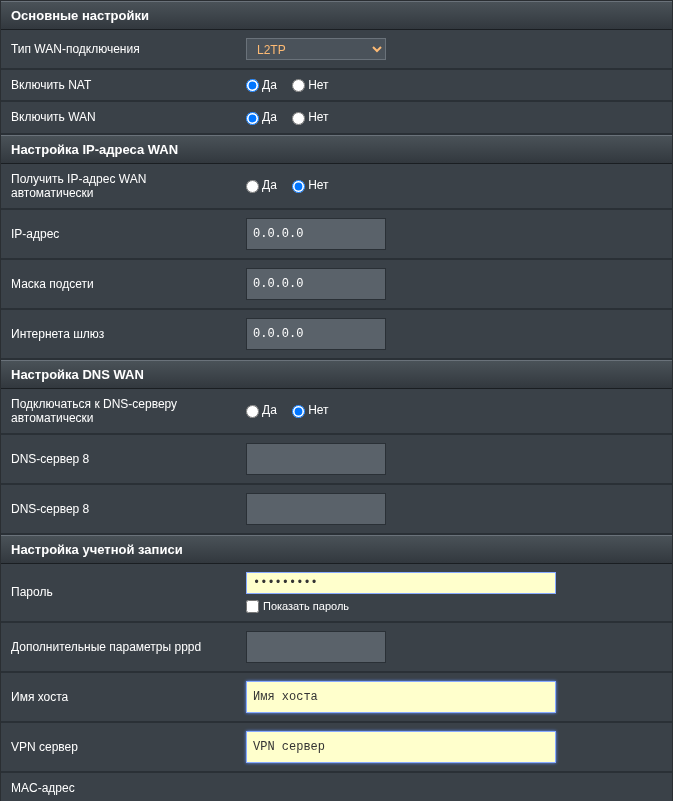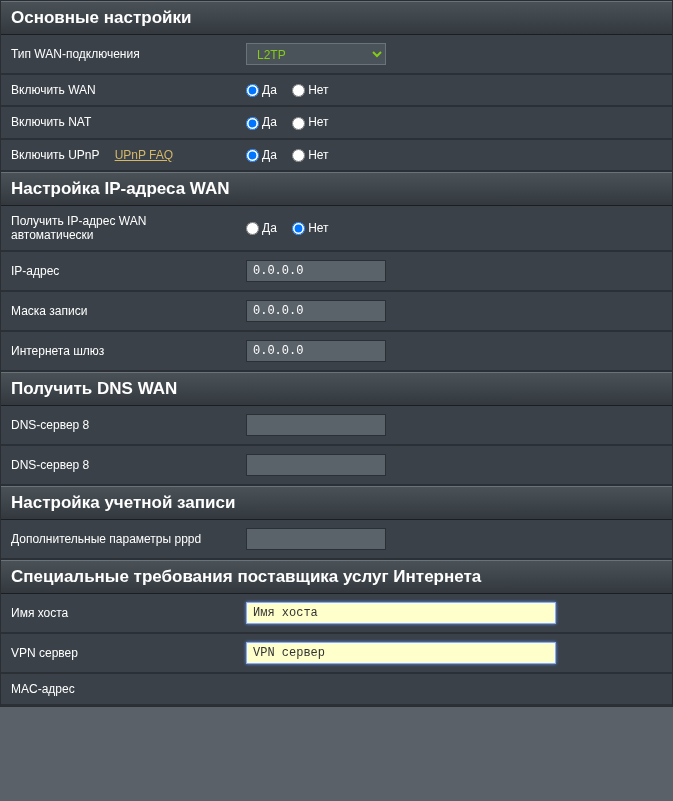--- a/index.html
+++ b/index.html
@@ -10,21 +10,21 @@
     color: #ffffff;
     width: 673px;
   }
   .panel {
     border: 1px solid #2a2e32;
   }
   .section-header {
     background: linear-gradient(to bottom, #4a5258 0%, #32383e 100%);
     color: #ffffff;
     font-weight: bold;
-    font-size: 17px;
+    font-size: 13px;
     padding: 6px 10px;
     border-top: 1px solid #6a727a;
     border-bottom: 1px solid #1a1e22;
   }
   table {
     width: 100%;
     border-collapse: collapse;
   }
   tr {
     background: #3a4148;
@@ -37,36 +37,36 @@
   td.label-cell {
     width: 235px;
     color: #ffffff;
     font-size: 12px;
   }
   td.value-cell {
     color: #ffffff;
   }
   select {
     background: #4a525a;
-    color: #84cc16;
+    color: #fdba74;
     border: 1px solid #6a727a;
     padding: 3px 6px;
     font-size: 12px;
     width: 140px;
     height: 22px;
   }
   input[type="text"] {
     background: #5a626a;
     border: 1px solid #2a3036;
     color: #ffffff;
     font-family: "Courier New", monospace;
     font-size: 12px;
     padding: 3px 6px;
     width: 140px;
-    height: 22px;
+    height: 32px;
   }
   input[type="text"].wide {
     width: 310px;
   }
   input[type="text"].highlight {
     background: #ffffcc;
     color: #333;
     border: 1px solid #88aaff;
     box-shadow: 0 0 3px #6090ff;
   }
@@ -119,104 +119,109 @@
     <tbody>
         <tr>
       <td class="label-cell">Тип WAN-подключения</td>
       <td class="value-cell">
         <select>
           <option>L2TP</option>
         </select>
       </td>
     </tr>
     <tr>
+      <td class="label-cell">Включить NAT</td>
+      <td class="value-cell">
+        <span class="radio-group">
+          <label><input type="radio" name="ennat" checked="" style=""><span>Да</span></label>
+          <label><input type="radio" name="ennat" style=""><span>Нет</span></label>
+        </span>
+      </td>
+    </tr>
+    <tr>
       <td class="label-cell">Включить WAN</td>
       <td class="value-cell">
         <span class="radio-group">
           <label><input type="radio" name="enwan" checked="" style=""><span>Да</span></label>
           <label><input type="radio" name="enwan" style=""><span>Нет</span></label>
         </span>
       </td>
     </tr>
-    <tr>
-      <td class="label-cell">Включить NAT</td>
-      <td class="value-cell">
-        <span class="radio-group">
-          <label><input type="radio" name="ennat" checked="" style=""><span>Да</span></label>
-          <label><input type="radio" name="ennat" style=""><span>Нет</span></label>
-        </span>
-      </td>
-    </tr>
-    <tr>
-      <td class="label-cell">
-        <span>Включить UPnP</span>
-        <a href="#" class="faq">UPnP  FAQ</a>
-      </td>
-      <td class="value-cell">
-        <span class="radio-group">
-          <label><input type="radio" name="enupnp" checked="" style=""><span>Да</span></label>
-          <label><input type="radio" name="enupnp" style=""><span>Нет</span></label>
-        </span>
-      </td>
-    </tr>
   </tbody>
     </table>
 
   <div class="section-header">Настройка IP-адреса WAN</div>
   <table>
     <tbody>
         <tr>
       <td class="label-cell">Получить IP-адрес WAN автоматически</td>
       <td class="value-cell">
         <span class="radio-group">
           <label><input type="radio" name="autoip" style=""><span>Да</span></label>
           <label><input type="radio" name="autoip" checked="" style=""><span>Нет</span></label>
         </span>
       </td>
     </tr>
     <tr>
       <td class="label-cell">IP-адрес</td>
       <td class="value-cell"><input type="text" value="0.0.0.0" style=""></td>
     </tr>
     <tr>
-      <td class="label-cell">Маска записи</td>
+      <td class="label-cell">Маска подсети</td>
       <td class="value-cell"><input type="text" value="0.0.0.0" style=""></td>
     </tr>
     <tr>
       <td class="label-cell">Интернета шлюз</td>
       <td class="value-cell"><input type="text" value="0.0.0.0" style=""></td>
     </tr>
   </tbody>
     </table>
 
-  <div class="section-header">Получить DNS WAN</div>
-  <table>
-    <tbody>
+  <div class="section-header">Настройка DNS WAN</div>
+  <table>
+    <tbody>
+        <tr>
+      <td class="label-cell">Подключаться к DNS-серверу автоматически</td>
+      <td class="value-cell">
+        <span class="radio-group">
+          <label><input type="radio" name="autodns" style=""><span>Да</span></label>
+          <label><input type="radio" name="autodns" checked="" style=""><span>Нет</span></label>
+        </span>
+      </td>
+    </tr>
     <tr>
       <td class="label-cell">DNS-сервер 8</td>
       <td class="value-cell"><input type="text" value="" style=""></td>
     </tr>
     <tr>
       <td class="label-cell">DNS-сервер 8</td>
       <td class="value-cell"><input type="text" value="" style=""></td>
     </tr>
   </tbody>
     </table>
 
   <div class="section-header">Настройка учетной записи</div>
   <table>
     <tbody>
     <tr>
+      <td class="label-cell">Пароль</td>
+      <td class="value-cell">
+        <input type="password" class="highlight" value="•••••••••" style="">
+        <div class="checkbox-row">
+          <label><input type="checkbox" style=""><span>Показать пароль</span></label>
+        </div>
+      </td>
+    </tr>
+    <tr>
       <td class="label-cell">Дополнительные параметры pppd</td>
       <td class="value-cell"><input type="text" value="" style=""></td>
     </tr>
   </tbody>
     </table>
 
-  <div class="section-header">Специальные требования поставщика услуг Интернета</div>
   <table>
     <tbody>
         <tr>
       <td class="label-cell">Имя хоста</td>
       <td class="value-cell"><input type="text" class="wide highlight" value="Имя хоста" style=""></td>
     </tr>
     <tr>
       <td class="label-cell">VPN сервер</td>
       <td class="value-cell"><input type="text" class="wide highlight" value="VPN сервер" style=""></td>
     </tr>

